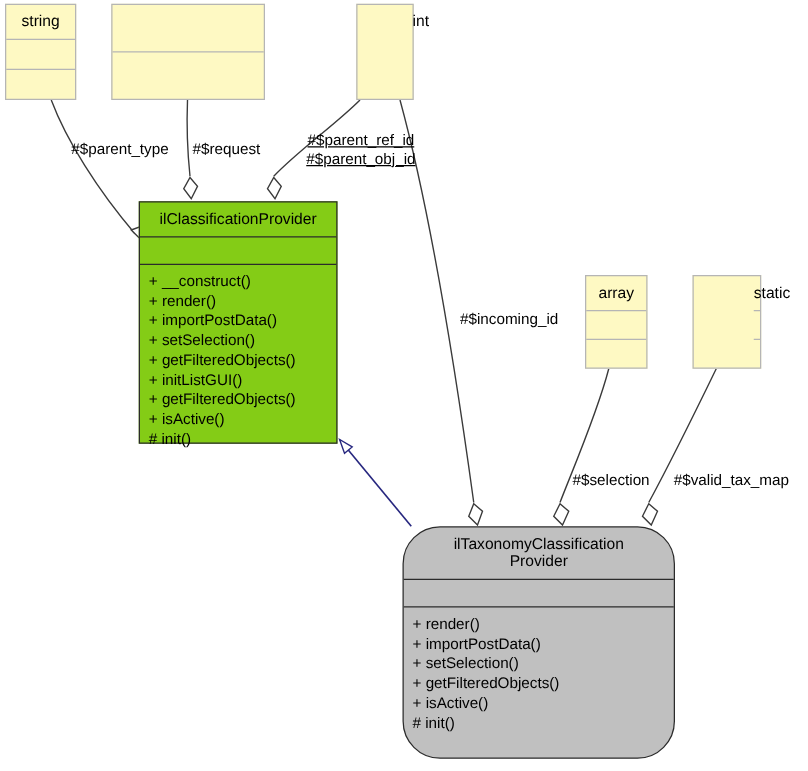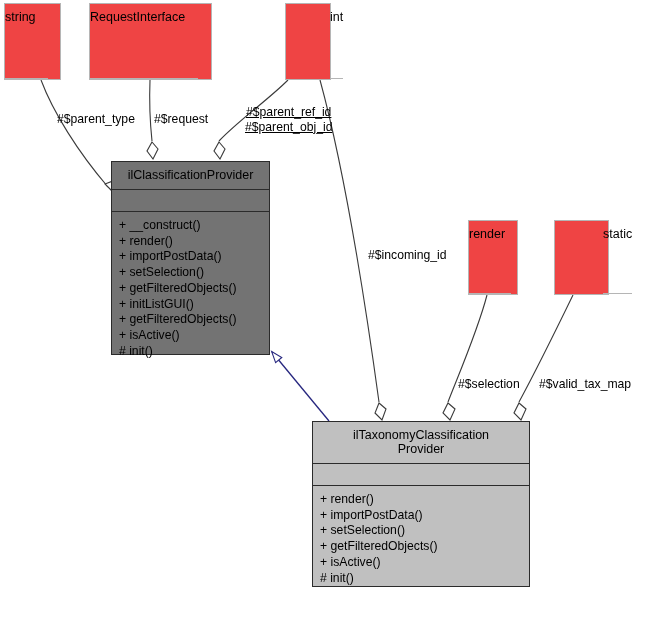--- a/index.html
+++ b/index.html
@@ -21,23 +21,23 @@
     top: 0;
     width: 646px;
     height: 617px;
     pointer-events: none;
   }
   
   .type-box {
     position: absolute;
     box-sizing: border-box;
     border: 1px solid #b5b5b5;
-    background: #ef4444;
+    background: #fef9c3;
     display: flex;
-    flex-direction: row;
+    flex-direction: column;
   }
   .type-box .tb-title {
     box-sizing: border-box;
     border-bottom: 1px solid #b5b5b5;
     text-align: center;
     font-size: 12.5px;
     color: #000000;
     line-height: 1;
     padding-top: 7px;
     padding-bottom: 7px;
@@ -47,21 +47,21 @@
     flex: 1 1 auto;
   }
   .type-box .tb-row.div {
     border-bottom: 1px solid #b5b5b5;
   }
   
   .class-box {
     position: absolute;
     box-sizing: border-box;
     border: 1px solid #2b2b2b;
-    background: #737373;
+    background: #84cc16;
     display: flex;
     flex-direction: column;
   }
   .class-box.filled {
     background: #c0c0c0;
   }
   .cb-title {
     box-sizing: border-box;
     border-bottom: 1px solid #2b2b2b;
     text-align: center;
@@ -147,33 +147,32 @@
     </g>
   </svg>
 
   <div class="type-box" style="left:4px; top:3px; width:57px; height:77px;">
     <div class="tb-title">string</div>
     <div class="tb-row div"></div>
     <div class="tb-row"></div>
   </div>
 
   <div class="type-box" style="left:89px; top:3px; width:123px; height:77px;">
-    <div class="tb-title">RequestInterface</div>
     <div class="tb-row div"></div>
     <div class="tb-row"></div>
   </div>
 
   <div class="type-box" style="left:285px; top:3px; width:41px; height:77px;padding-left:44px;">
     <div class="tb-title">int</div>
     <div class="tb-row div"></div>
     <div class="tb-row"></div>
   </div>
 
   <div class="type-box" style="left:468px; top:220px; width:50px; height:75px;">
-    <div class="tb-title">render</div>
+    <div class="tb-title">array</div>
     <div class="tb-row div"></div>
     <div class="tb-row"></div>
   </div>
 
   <div class="type-box" style="left:554px; top:220px; width:55px; height:75px;padding-left:48px;">
     <div class="tb-title">static</div>
     <div class="tb-row div"></div>
     <div class="tb-row"></div>
   </div>
 
@@ -186,21 +185,21 @@
       <div class="op">+ importPostData()</div>
       <div class="op">+ setSelection()</div>
       <div class="op">+ getFilteredObjects()</div>
       <div class="op">+ initListGUI()</div>
       <div class="op">+ getFilteredObjects()</div>
       <div class="op">+ isActive()</div>
       <div class="op"># init()</div>
     </div>
   </div>
 
-  <div class="class-box filled" style="left:312px; top:421px; width:218px; height:166px;">
+  <div class="class-box filled" style="left:322px; top:421px; width:218px; height:186px;border-radius:30px;">
     <div class="cb-title" style="white-space:pre-line;">ilTaxonomyClassification
 Provider</div>
     <div class="cb-attrs"></div>
     <div class="cb-ops">
       <div class="op">+ render()</div>
       <div class="op">+ importPostData()</div>
       <div class="op">+ setSelection()</div>
       <div class="op">+ getFilteredObjects()</div>
       <div class="op">+ isActive()</div>
       <div class="op"># init()</div>

